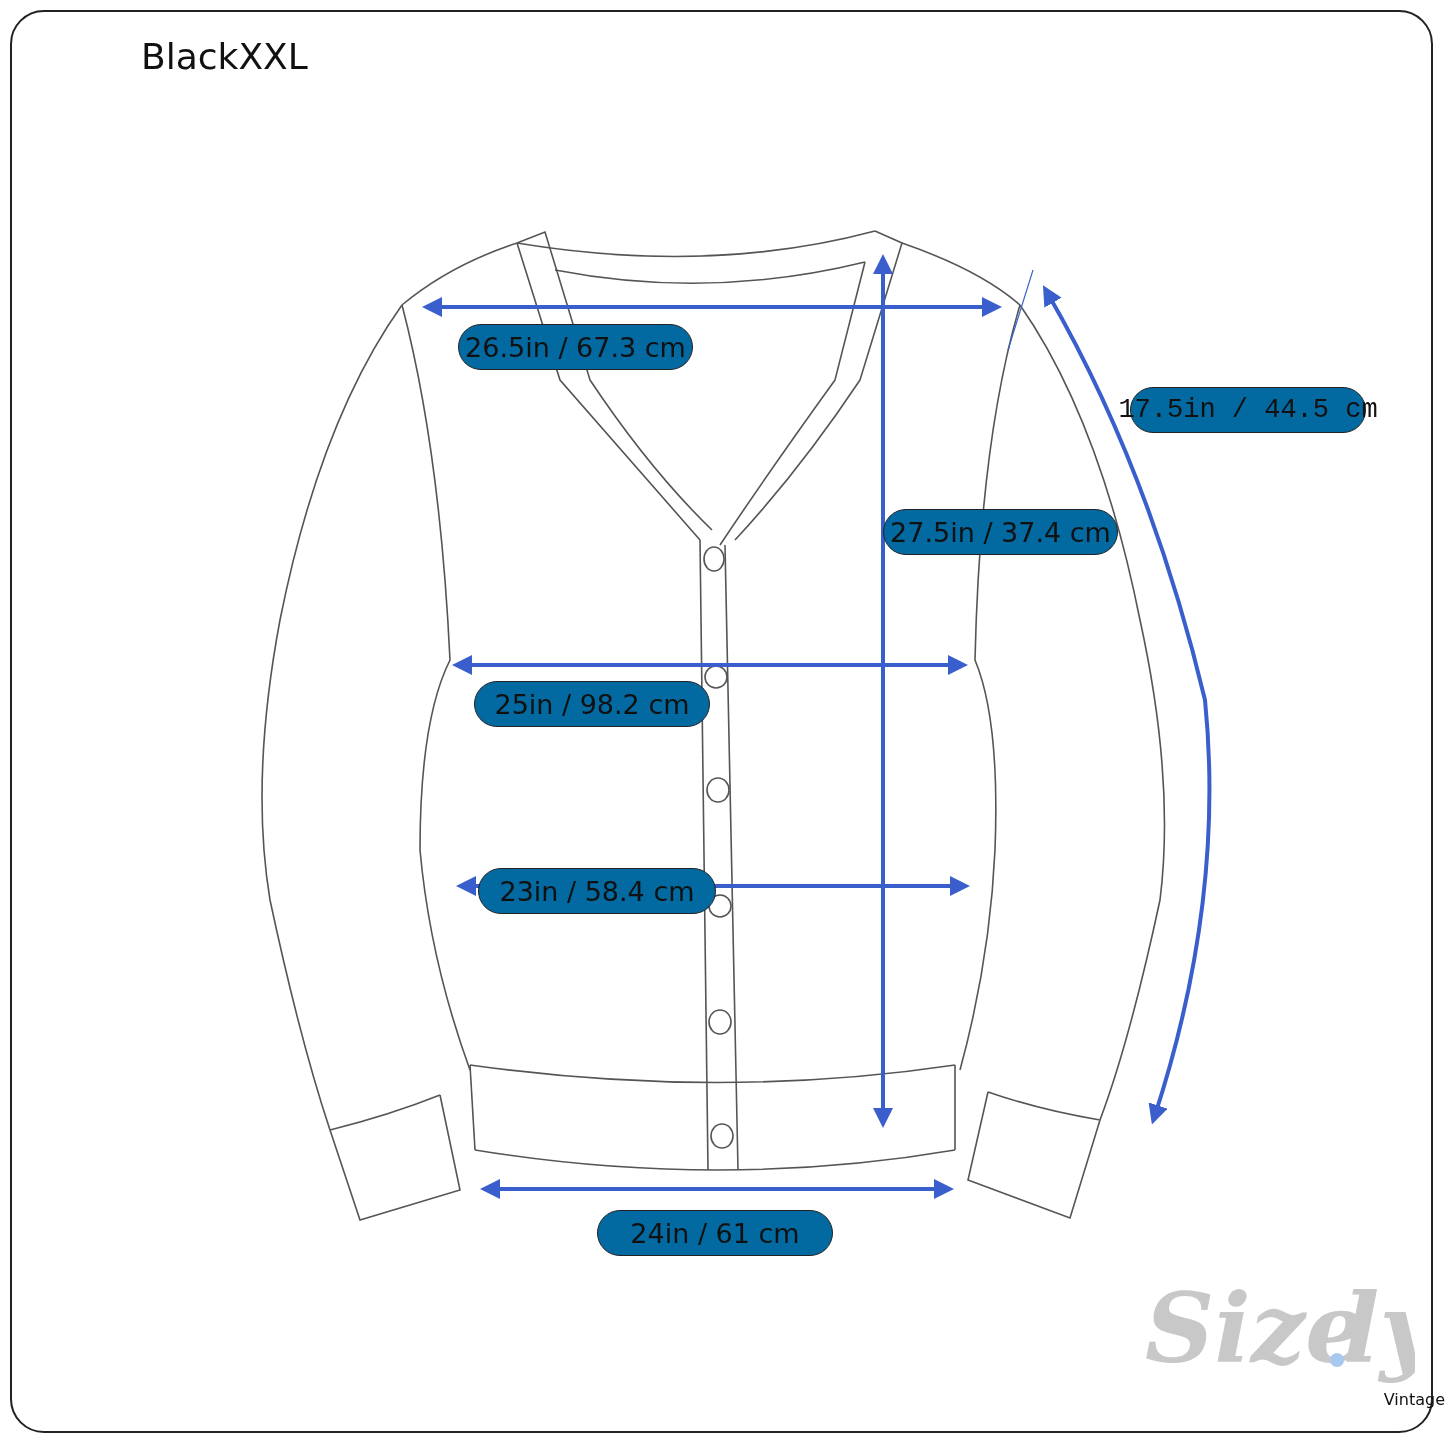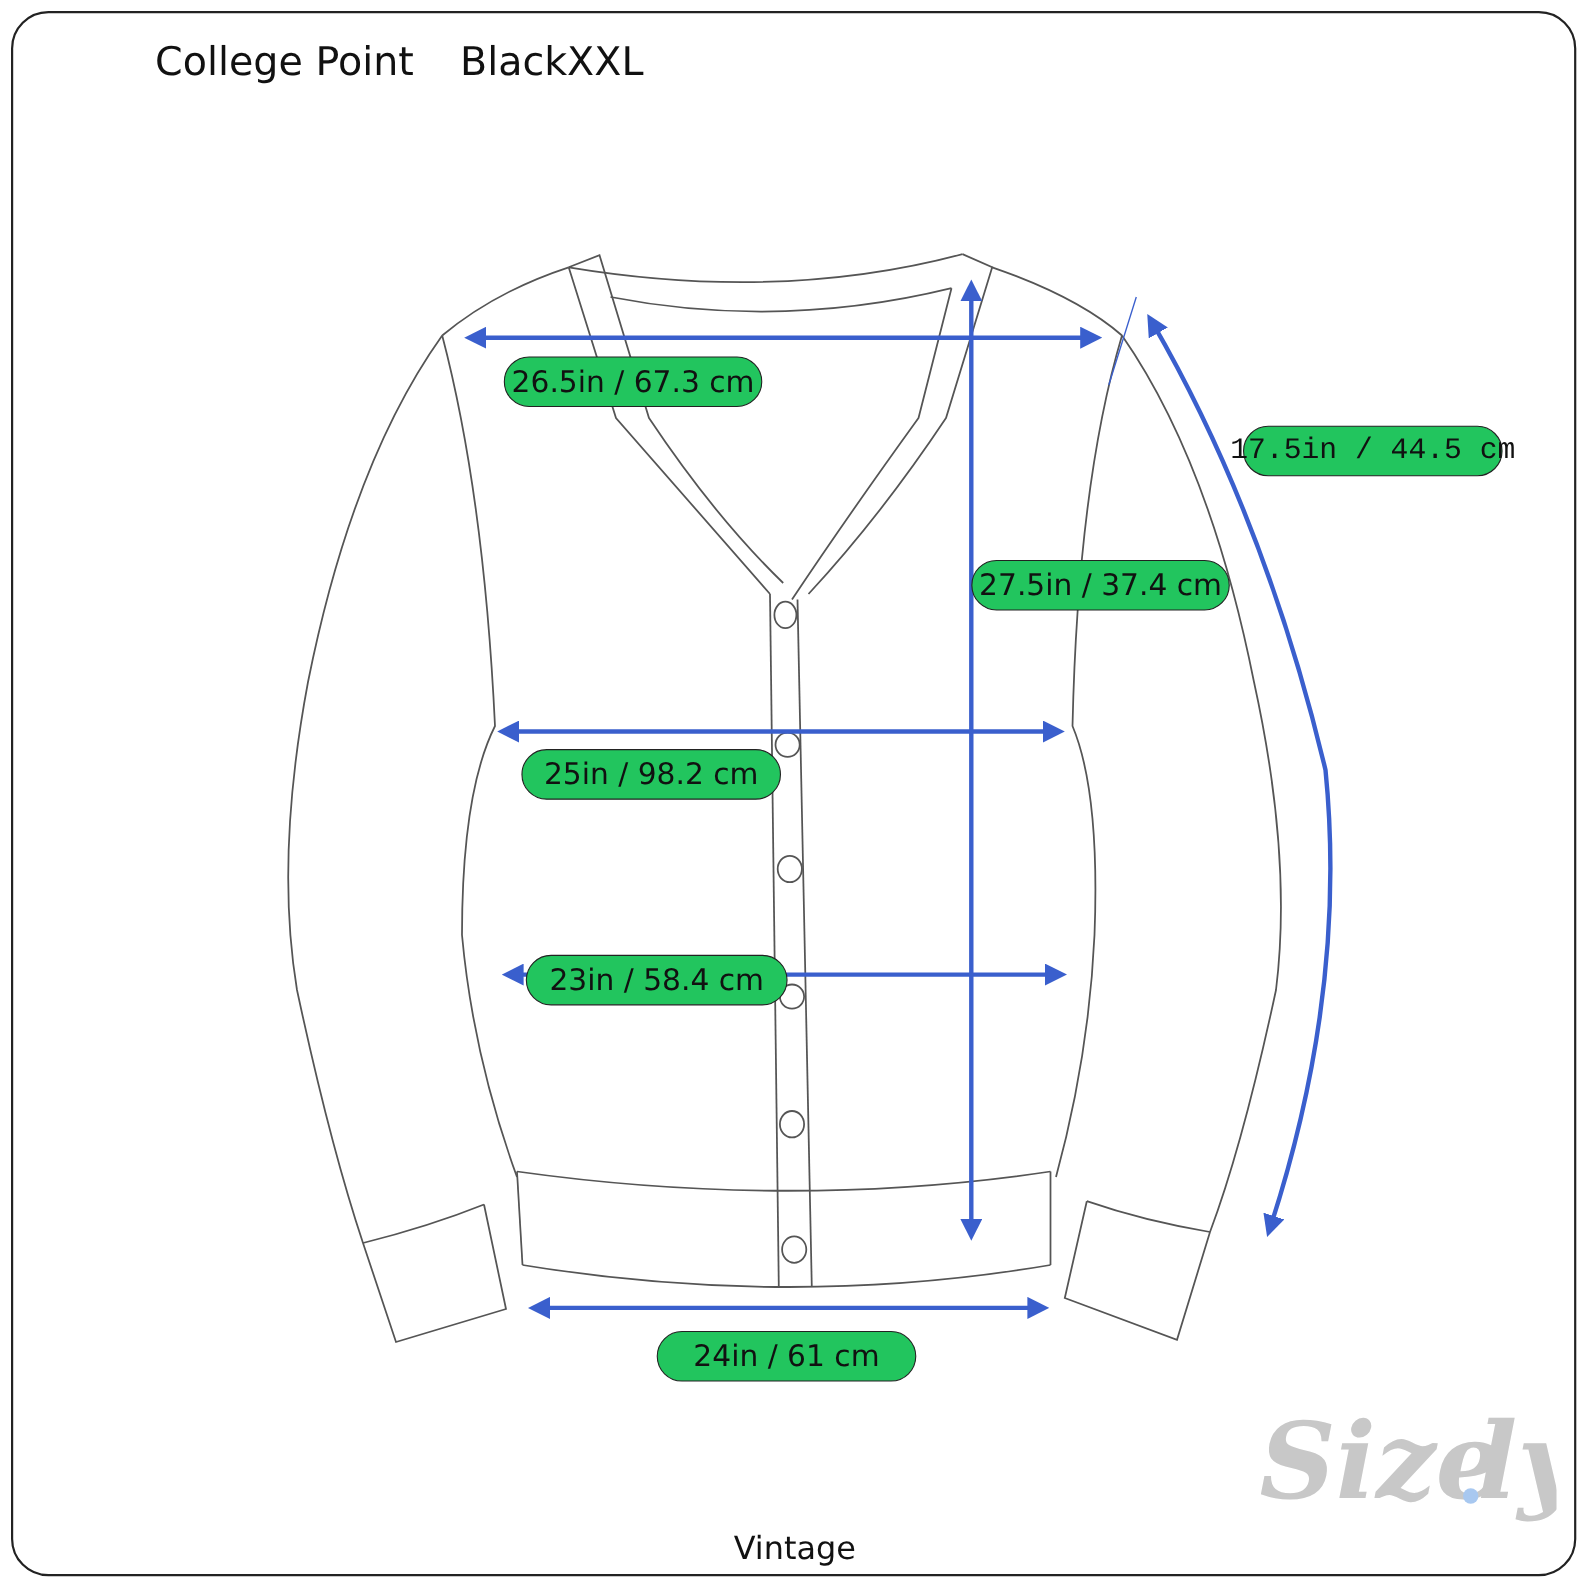--- a/index.html
+++ b/index.html
@@ -3,31 +3,30 @@
 <meta charset="utf-8">
 <style>
   html, body { margin:0; padding:0; background:#ffffff; }
   body { width:1445px; height:1445px; position:relative; overflow:hidden; font-family:"DejaVu Sans", sans-serif; }
   .frame { position:absolute; left:10px; top:10px; width:1423px; height:1423px; border:2px solid #222; border-radius:34px; box-sizing:border-box; background:#fff; }
   .title-row { position:absolute; top:32px; left:141px; height:48px; display:flex; align-items:center; font-size:36px; color:#111; }
   .title-row span { display:inline-block; }
   .t-brand { margin-right:42px; }
   .t-color { }
   svg.diagram { position:absolute; left:0; top:0; width:1445px; height:1445px; }
-  .label { position:absolute; height:46px; border:1.5px solid #222; border-radius:24px; background:#22c55e; font-size:27px; color:#111; display:flex; align-items:center; justify-content:center; box-sizing:border-box; white-space:nowrap; }
-  .footer { position:absolute; left:0; width:1445px; top:1390px; text-align:center; font-size:29px; color:#111; }
+  .label { position:absolute; height:46px; border:1.5px solid #222; border-radius:24px; background:#0369a1; font-size:27px; color:#111; display:flex; align-items:center; justify-content:center; box-sizing:border-box; white-space:nowrap; }
+  .footer { position:absolute; left:0; width:1445px; top:1390px; text-align:right; font-size:16px; color:#111; }
   .logo { position:absolute; left:1145px; top:1262px; width:270px; height:150px; }
 </style>
 </head>
 <body>
 
 <div class="frame"></div>
 
 <div class="title-row">
-  <span class="t-brand">College Point</span>
   <span class="t-color">Black</span>
   <span class="t-size">XXL</span>
 </div>
 
 <svg class="diagram" viewBox="0 0 1445 1445" xmlns="http://www.w3.org/2000/svg">
   <defs>
     <marker id="ah" viewBox="0 0 10 10" refX="5" refY="5" markerWidth="5" markerHeight="5" orient="auto-start-reverse">
       <path d="M0,0 L10,5 L0,10 z" fill="#3a5fcd"></path>
     </marker>
   </defs>

